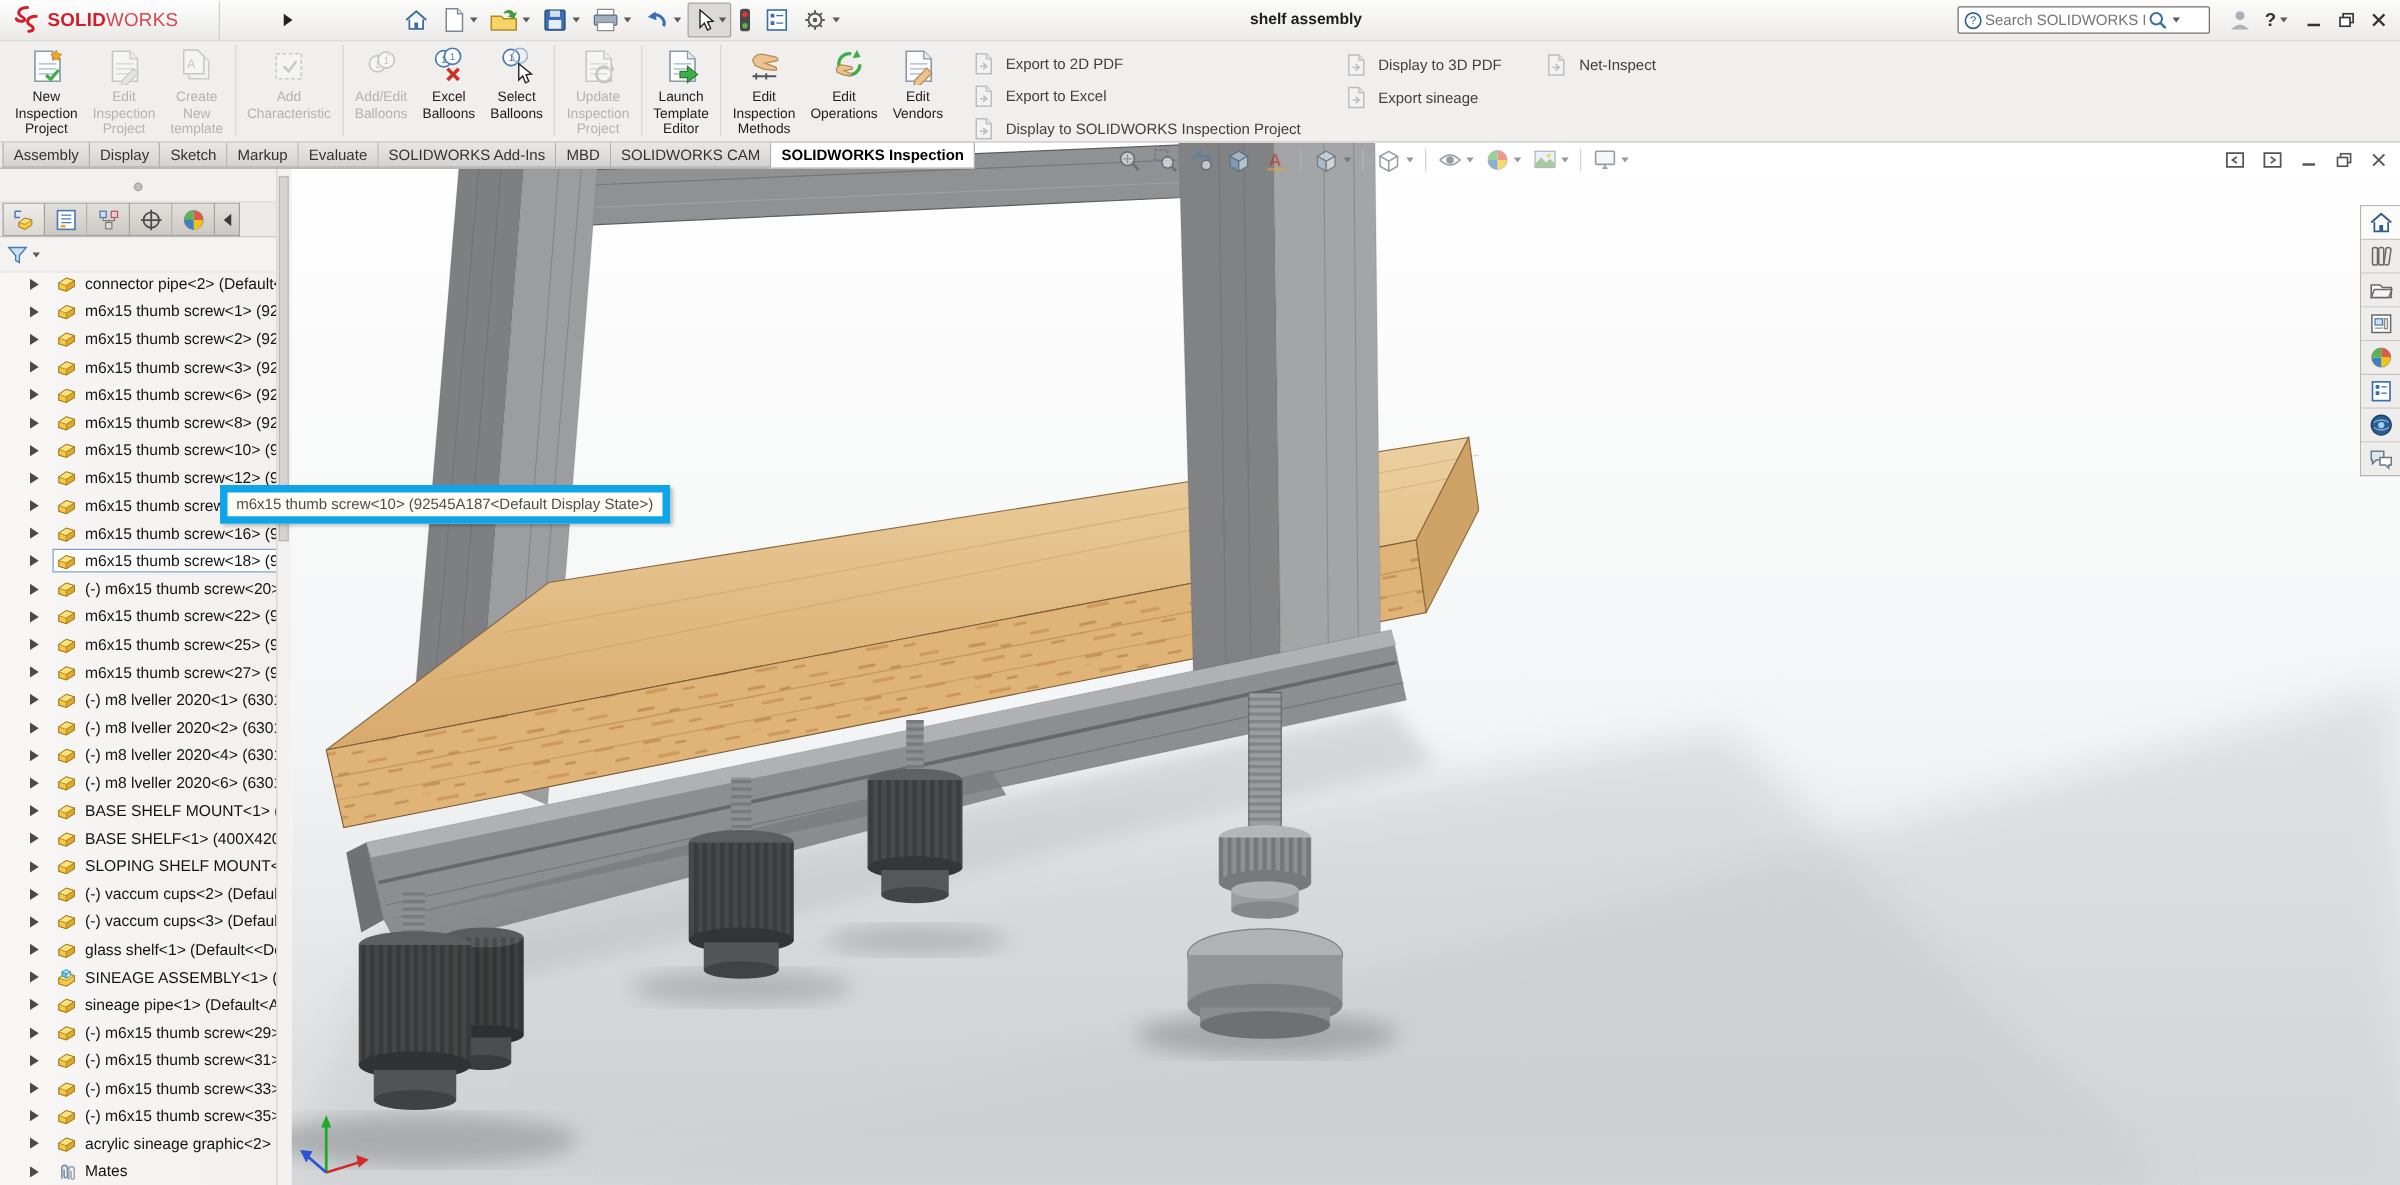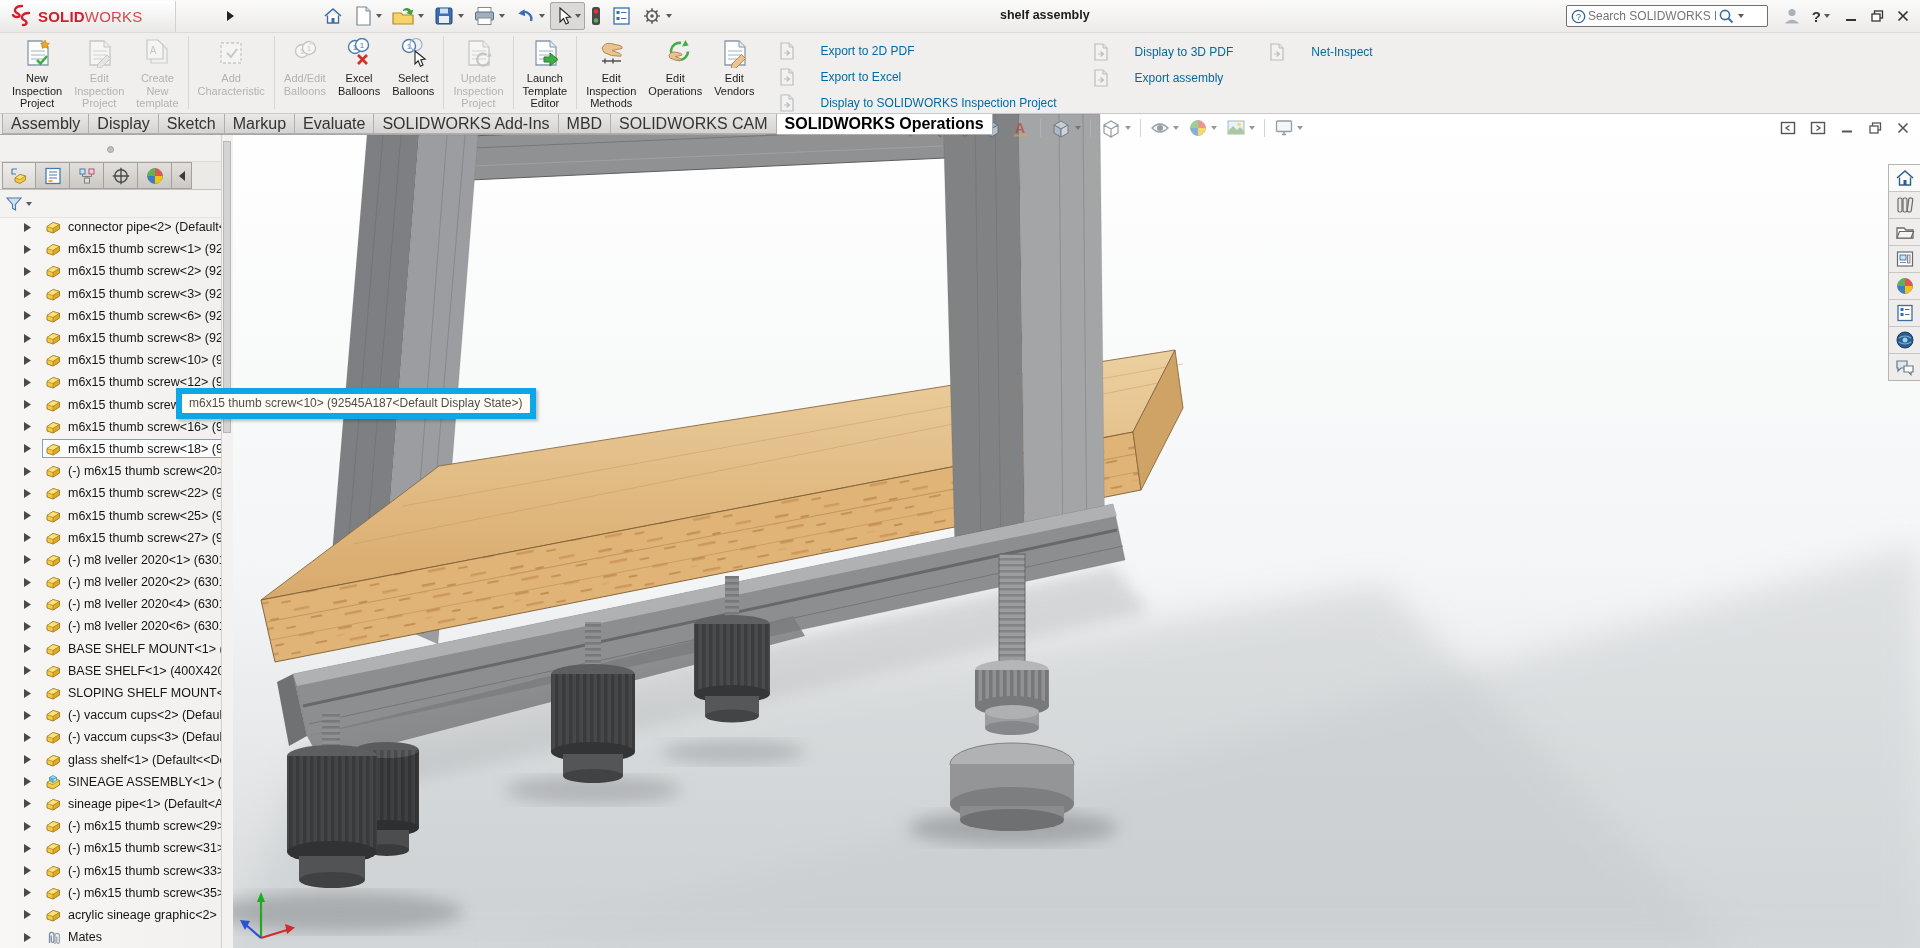--- a/index.html
+++ b/index.html
@@ -32,25 +32,25 @@
     display:flex;z-index:9;}
   #ribbon-buttons{display:flex;padding-left:6px;}
   .rbtn{display:flex;flex-direction:column;align-items:center;padding:5px 5px 0 5px;border:1px solid transparent;}
   .rbtn .ric{height:32px;display:flex;align-items:flex-start;}
   .rbtn .rlabel{font-size:11px;line-height:12.5px;color:#1c1c1c;text-align:center;white-space:pre-line;margin-top:2px;}
   .rbtn.disabled .rlabel{color:#b4b2b0;}
   .rbtn.disabled .ric{filter:grayscale(1);opacity:.45;}
   .vsep{width:1px;background:#d8d6d4;margin:4px 3px;}
   #export-area{display:flex;padding-left:16px;padding-top:9px;gap:34px;}
   .expcol{display:flex;flex-direction:column;gap:5px;}
-  .exp{display:flex;align-items:center;gap:24px;font-size:12px;color:#0369a1;height:21px;white-space:nowrap;}
+  .exp{display:flex;align-items:center;gap:8px;font-size:12px;color:#404040;height:21px;white-space:nowrap;}
   
   #tabrow{position:absolute;top:113px;left:0;width:766px;height:22px;display:flex;background:#eceae8;
     border-bottom:1px solid #a9a7a5;z-index:8;padding-left:2px;box-sizing:border-box;}
-  .tab{height:21px;display:flex;align-items:center;justify-content:center;font-size:16px;color:#333;
+  .tab{height:21px;display:flex;align-items:center;justify-content:center;font-size:12px;color:#333;
     background:linear-gradient(#eae8e6,#d5d3d1);border:1px solid #b1afad;border-left:none;padding:0 8px;box-sizing:border-box;white-space:nowrap;}
   .tab:first-child{border-left:1px solid #b1afad;}
   .tab.active{background:#ffffff;font-weight:bold;color:#000;height:23px;margin-top:-1px;border-top:2px solid #8a8886;}
   
   .viewport{position:absolute;left:233px;top:114px;width:1687px;height:834px;background:#fff;z-index:1;overflow:hidden;}
   #hud{position:absolute;left:660px;top:4px;display:flex;align-items:center;gap:9px;opacity:.62;}
   .hudbtn{display:flex;align-items:center;}
   .hudsep{width:1px;height:18px;background:#bdbbb9;}
   #vp-controls{position:absolute;right:10px;top:7px;display:flex;gap:14px;align-items:center;}
   #taskpane{position:absolute;right:0;top:50px;width:31px;background:#efeeec;border:1px solid #b7b5b3;border-right:none;}
@@ -492,21 +492,21 @@
             <span>Display to 3D PDF</span>
           </div>
           <div class="exp">
             <span class="ic">
               <svg width="20" height="20">
                 <path d="M4 2 H12 L16 6 V18 H4 Z" fill="#f2f2f2" stroke="#bdbdbd" stroke-width="1.2"></path>
                 <path d="M12 2 V6 H16" fill="#e4e4e4" stroke="#bdbdbd"></path>
                 <path d="M7 12 h5 m-2.5 -2.5 l3 2.5 -3 2.5" stroke="#bdbdbd" fill="none" stroke-width="1.2"></path>
               </svg>
             </span>
-            <span>Export assembly</span>
+            <span>Export sineage</span>
           </div>
         </div>
         <div class="expcol">
           <div class="exp">
             <span class="ic">
               <svg width="20" height="20">
                 <path d="M4 2 H12 L16 6 V18 H4 Z" fill="#f2f2f2" stroke="#bdbdbd" stroke-width="1.2"></path>
                 <path d="M12 2 V6 H16" fill="#e4e4e4" stroke="#bdbdbd"></path>
                 <path d="M7 12 h5 m-2.5 -2.5 l3 2.5 -3 2.5" stroke="#bdbdbd" fill="none" stroke-width="1.2"></path>
               </svg>
@@ -536,21 +536,21 @@
       <div class="tab">
         <span>SOLIDWORKS Add-Ins</span>
       </div>
       <div class="tab">
         <span>MBD</span>
       </div>
       <div class="tab">
         <span>SOLIDWORKS CAM</span>
       </div>
       <div class="tab active">
-        <span>SOLIDWORKS Operations</span>
+        <span>SOLIDWORKS Inspection</span>
       </div>
     </div>
 
   <div class="viewport">
     <svg id="scene" width="1687" height="834" viewBox="0 0 1687 834">
       <defs>
         <linearGradient id="bgG" x1="0" y1="0" x2="0" y2="1">
           <stop offset="0" stop-color="#ffffff"></stop>
             <stop offset=".55" stop-color="#f4f5f6"></stop>
             <stop offset="1" stop-color="#d7dadc"></stop>

